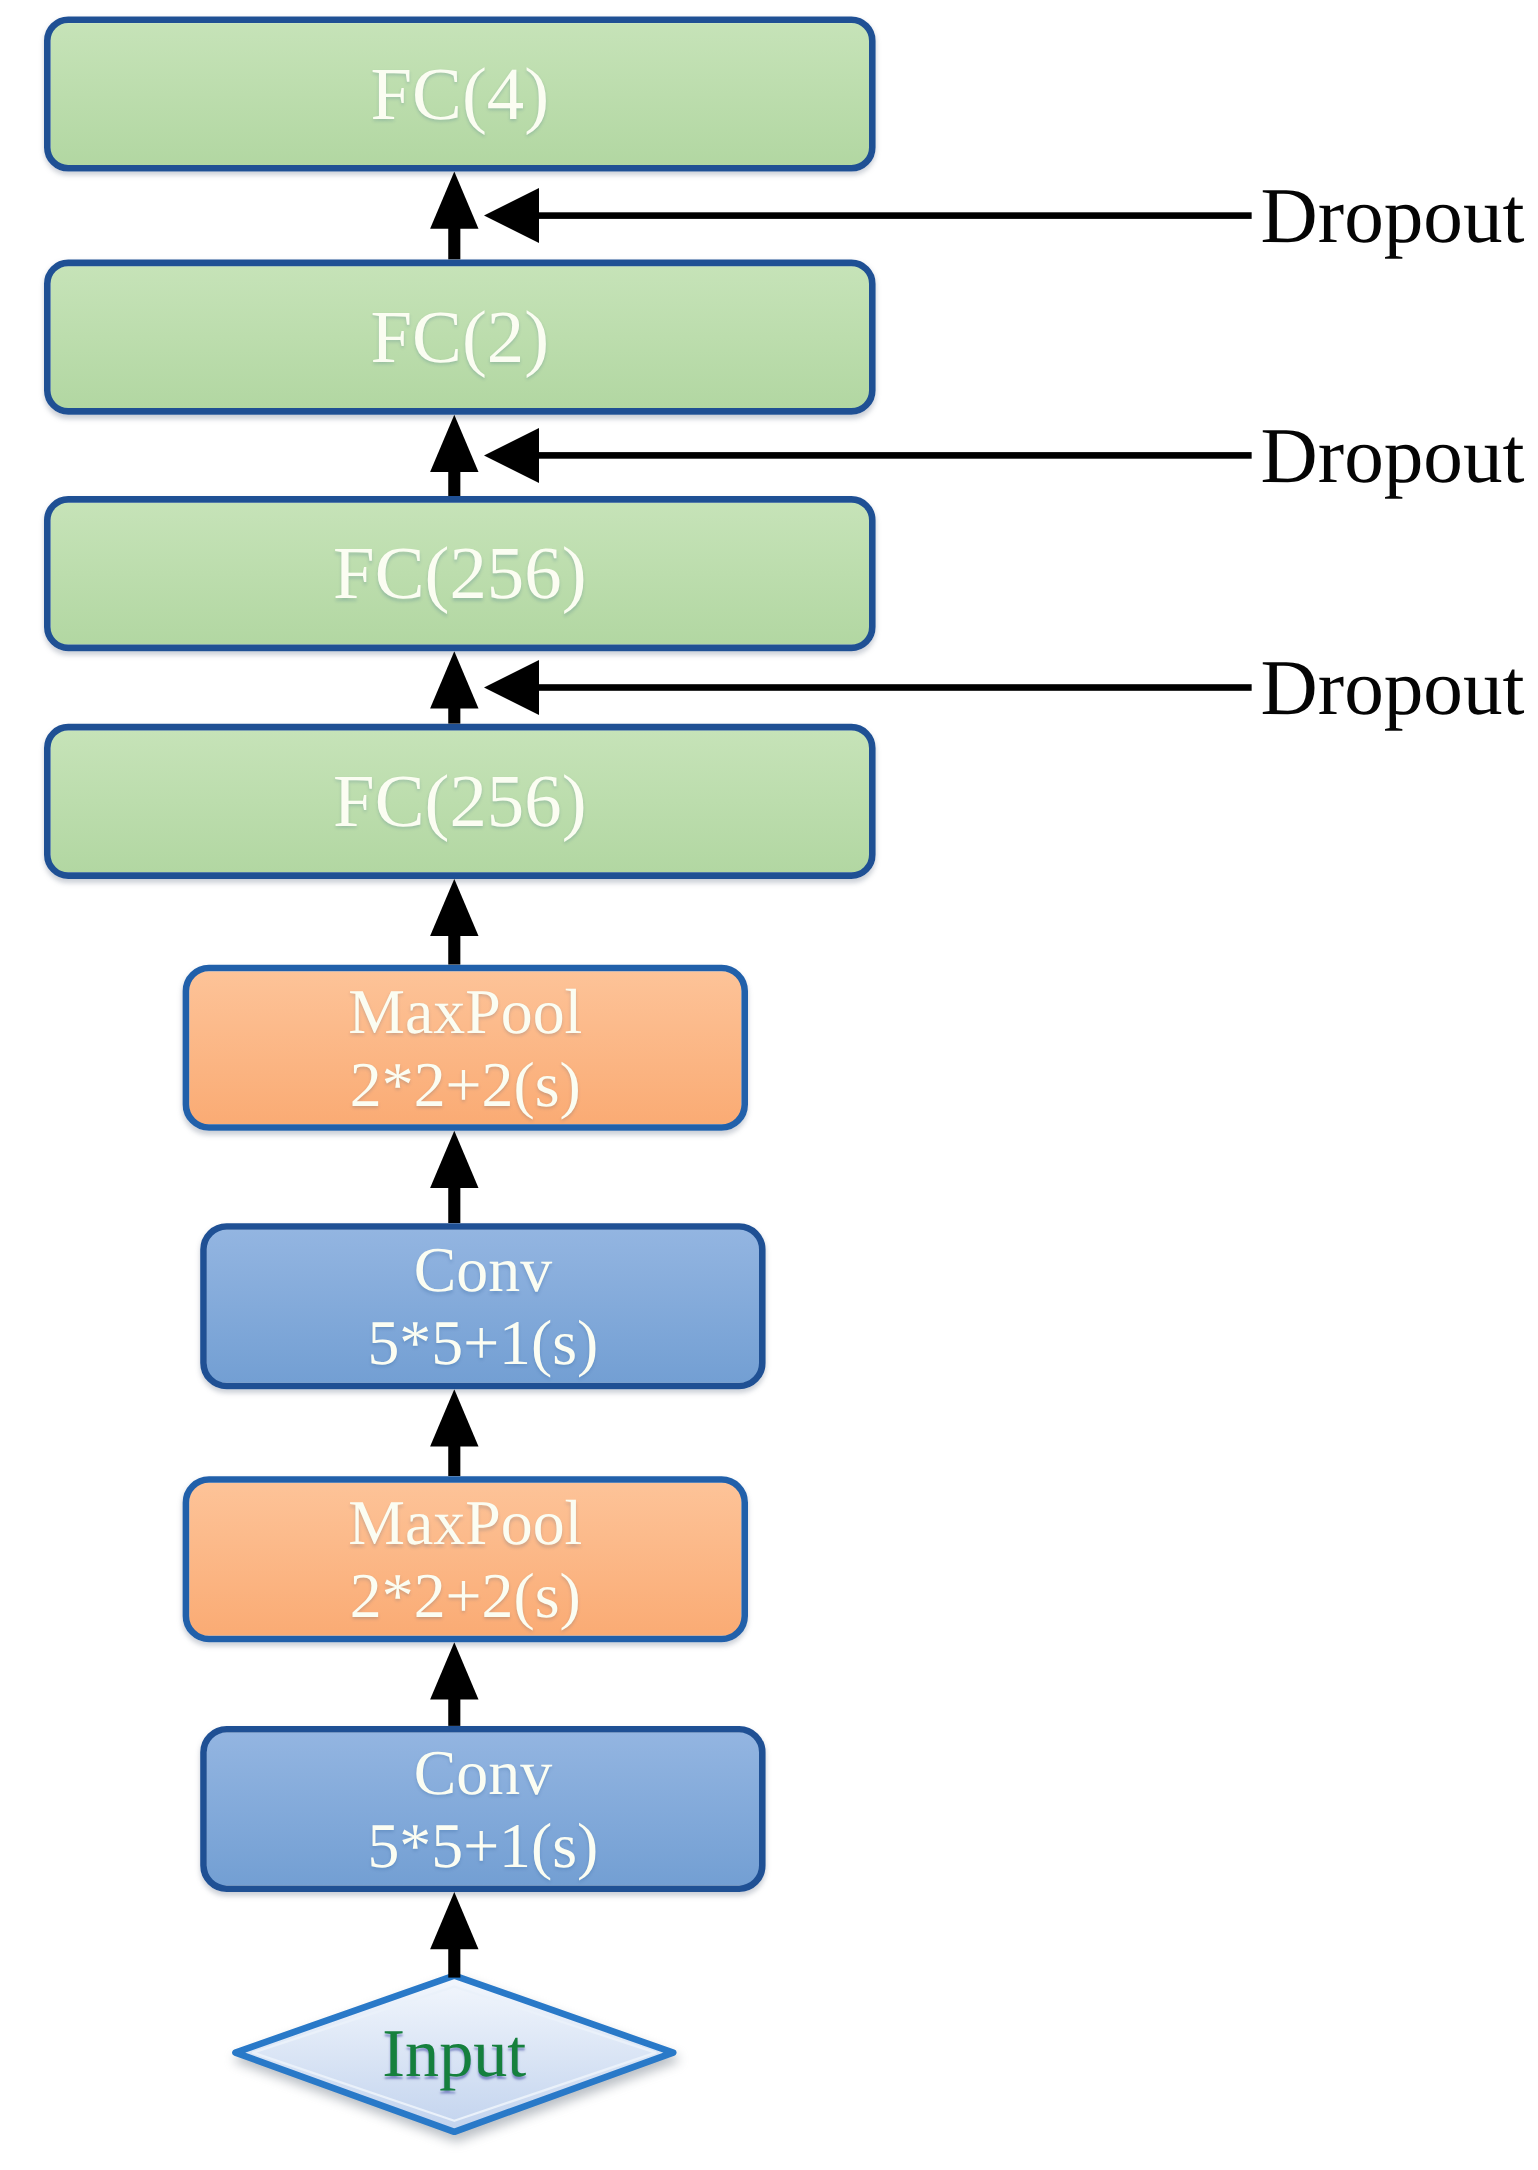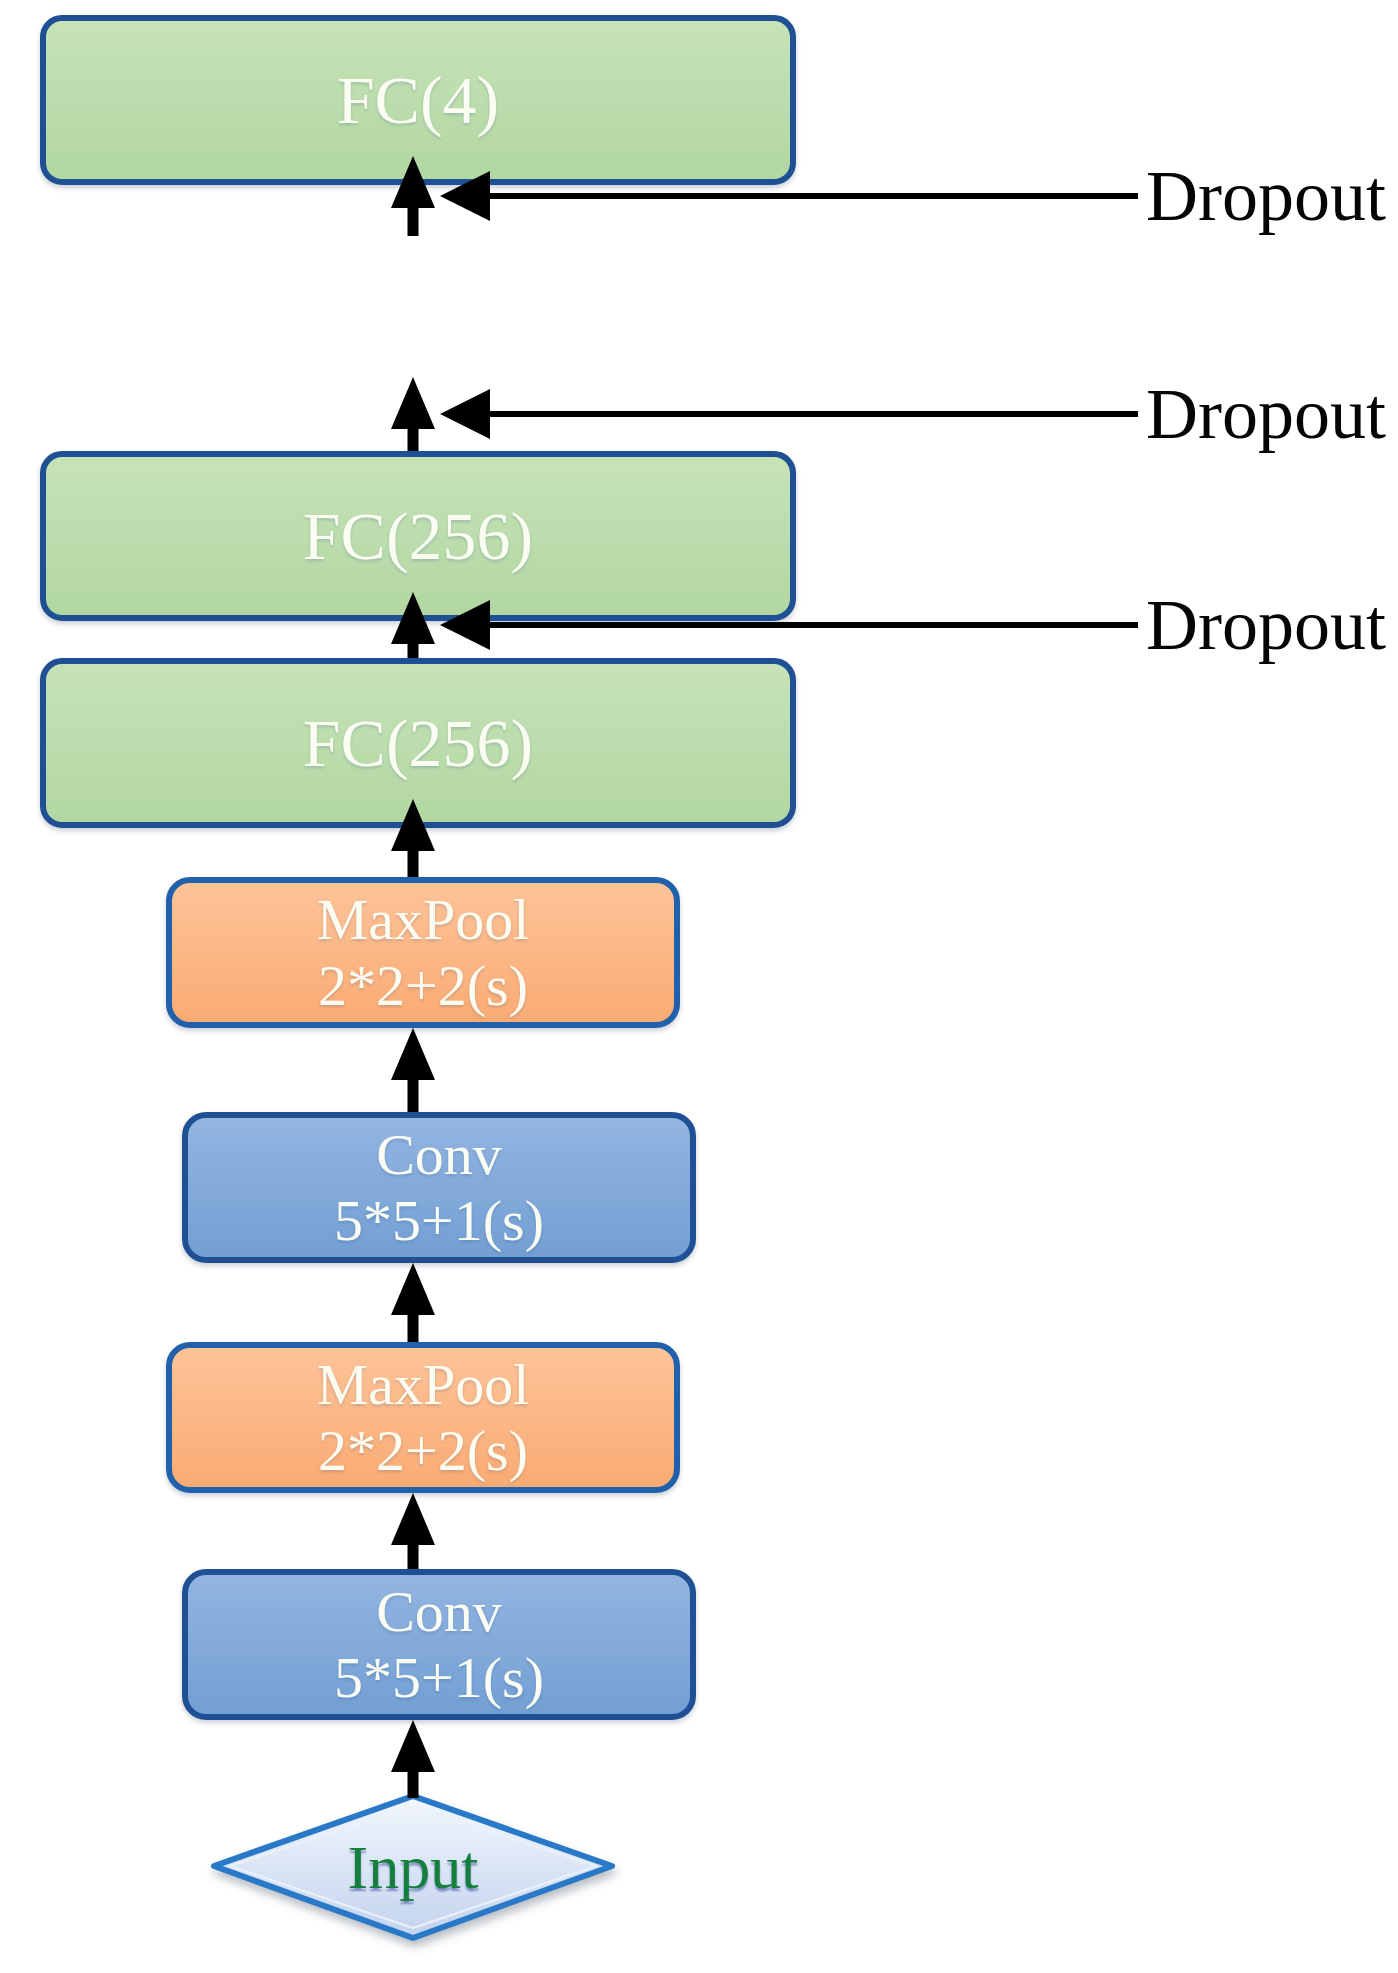--- a/index.html
+++ b/index.html
@@ -16,21 +16,21 @@
     box-sizing: border-box;
     display: flex;
     flex-direction: column;
     align-items: center;
     justify-content: center;
     text-align: center;
   }
   .fc {
     left: 40px;
     width: 756px;
-    height: 170px;
+    height: 141px;
     border: 6px solid #1f5094;
     border-radius: 22px;
     background: linear-gradient(180deg, #c6e3b8 0%, #b2d7a2 100%);
     box-shadow: 0 3px 5px rgba(110,120,140,0.35);
   }
   .mid {
     left: 166px;
     width: 514px;
     height: 151px;
     border: 6px solid #1f5094;
@@ -89,20 +89,23 @@
     filter: drop-shadow(2px 6px 5px rgba(100,110,125,0.45));
   }
 </style>
 </head>
 <body>
 
 <div class="canvas">
 
   <div class="node fc" style="top:15px">
     <span class="box-label">FC(4)</span>
+  </div>
+  <div class="node fc" style="top:236px">
+    <span class="box-label">FC(2)</span>
   </div>
   <div class="node fc" style="top:451px">
     <span class="box-label">FC(256)</span>
   </div>
   <div class="node fc" style="top:658px">
     <span class="box-label">FC(256)</span>
   </div>
 
   <div class="node mid pool" style="top:877px">
     <span class="box-line">MaxPool</span>

